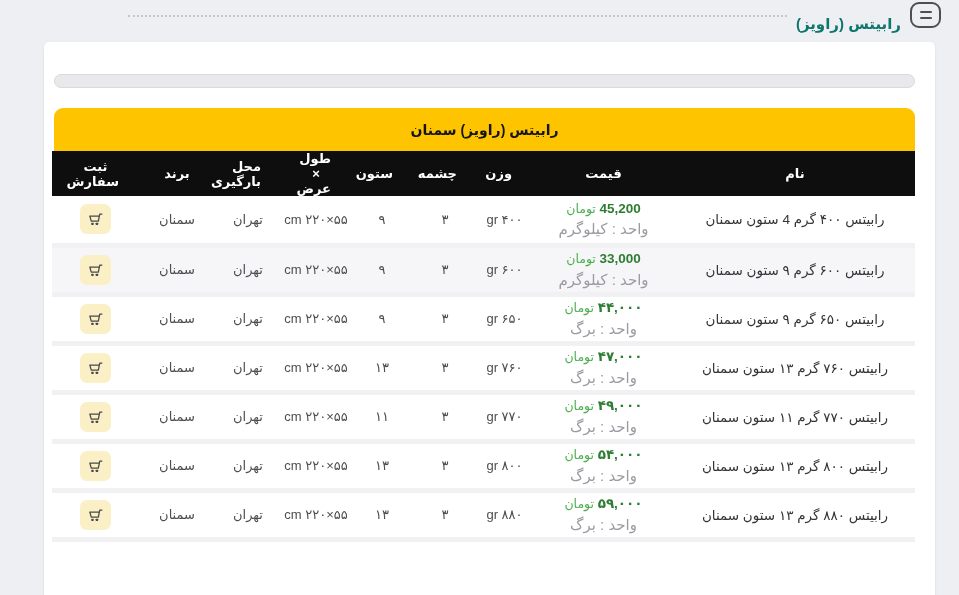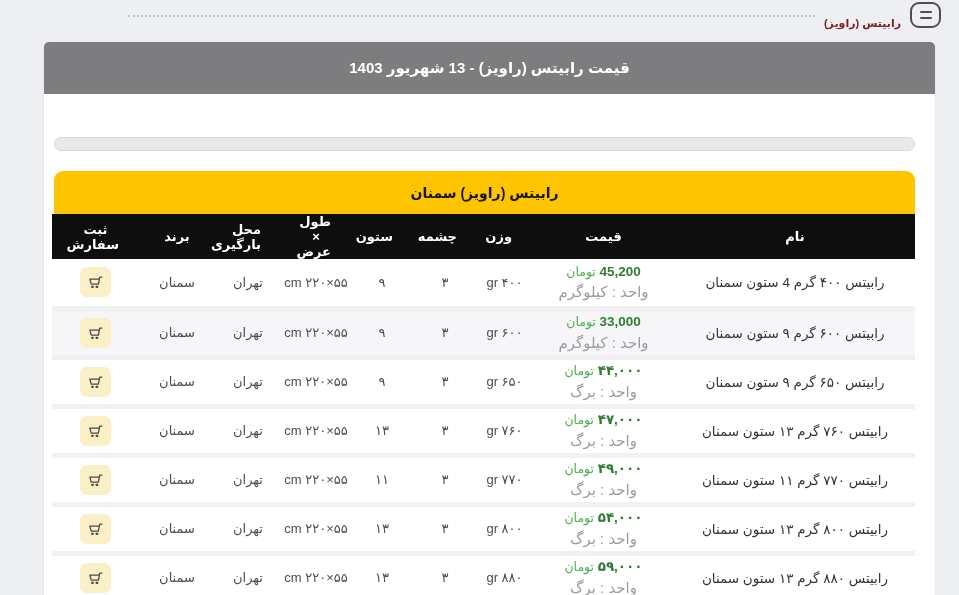--- a/index.html
+++ b/index.html
@@ -15,35 +15,35 @@
   .topbar {
     position: absolute; top: 0; right: 18px; left: 128px; height: 30px;
     display: flex; align-items: center; gap: 9px;
   }
   .menu-icon {
     width: 31px; height: 26px; border: 2px solid #4f4f53; border-radius: 9px;
     display: flex; flex-direction: column; justify-content: center; align-items: center;
     gap: 4px; background: transparent; cursor: pointer; flex: 0 0 auto;
   }
   .menu-icon i { display: block; width: 12px; height: 2px; background: #4f4f53; border-radius: 1px; }
-  .top-title { font-size: 11px; font-weight: bold; color: #7f1d1d; white-space: nowrap; margin-top: 17px; }
+  .top-title { font-size: 15px; font-weight: bold; color: #0f766e; white-space: nowrap; margin-top: 17px; }
   .dotted-leader { flex: 1 1 auto; border-top: 2px dotted #c6c6cc; height: 0; margin-top: 2px; }
 
   
   .card {
     position: absolute; top: 42px; right: 24px; left: 44px; height: 580px;
     background: #ffffff; border-radius: 5px;
     box-shadow: 0 1px 3px rgba(0,0,0,0.08);
   }
   .card-header {
     height: 52px; background: #7d7d80; border-radius: 5px 5px 0 0;
     color: #ffffff; font-size: 15px; font-weight: bold;
     display: flex; align-items: center; justify-content: center;
   }
-  .card-body { padding: 32px 20px 0 10px; margin-top: 11px; }
+  .card-body { padding: 32px 20px 0 10px; }
 
   .hscrollbar {
     height: 14px; border-radius: 7px; background: #e9e9ec;
     border: 1px solid #d9d9de; cursor: pointer;
   }
 
   .banner {
     margin-top: 20px; height: 43px; background: #ffc400;
     border-radius: 9px 9px 0 0;
     display: flex; align-items: center; justify-content: center;
@@ -76,21 +76,20 @@
 <div class="topbar">
   <span class="menu-icon">
       <i></i>
       <i></i>
     </span>
   <span class="top-title">رابیتس (راویز)</span>
   <span class="dotted-leader"></span>
 </div>
 
 <div class="card">
-  <div class="card-header">قیمت رابیتس (راویز) - 13 شهریور 1403</div>
   <div class="card-body">
     <div class="hscrollbar"></div>
     <div class="banner">رابیتس (راویز) سمنان</div>
     <table>
       <colgroup>
         <col style="width:240px">
           <col style="width:143px">
           <col style="width:55px">
         <col style="width:64px">
           <col style="width:62px">

